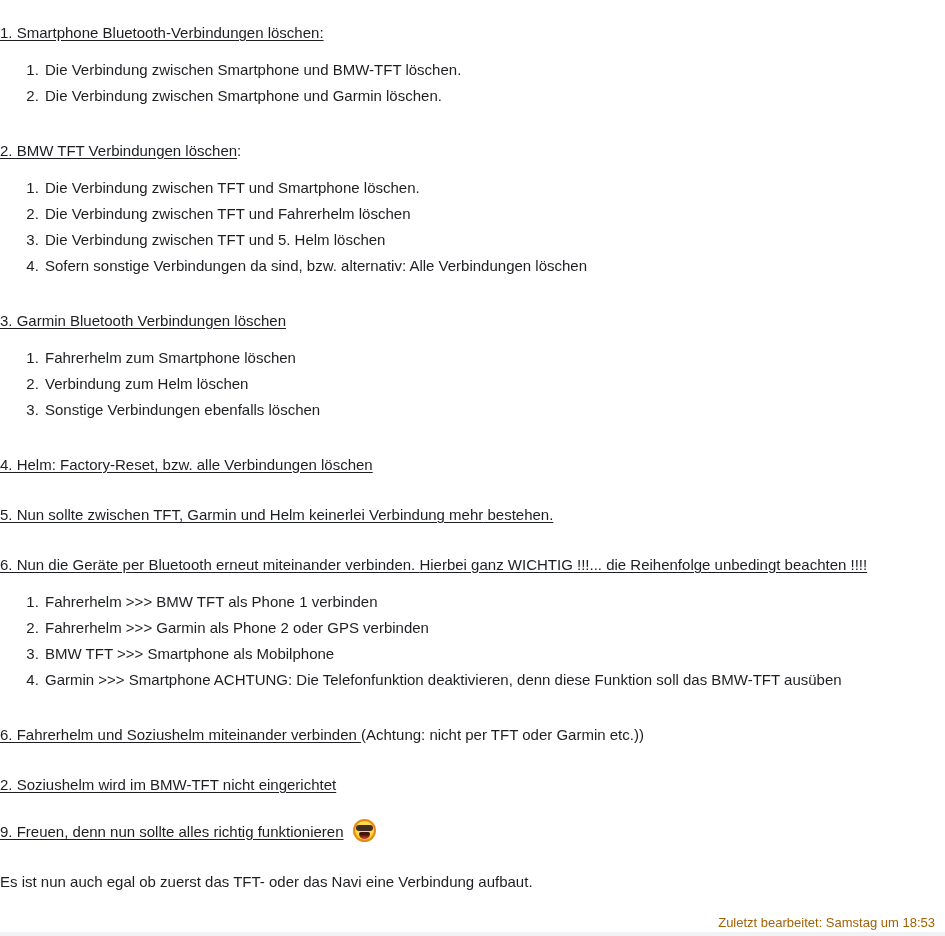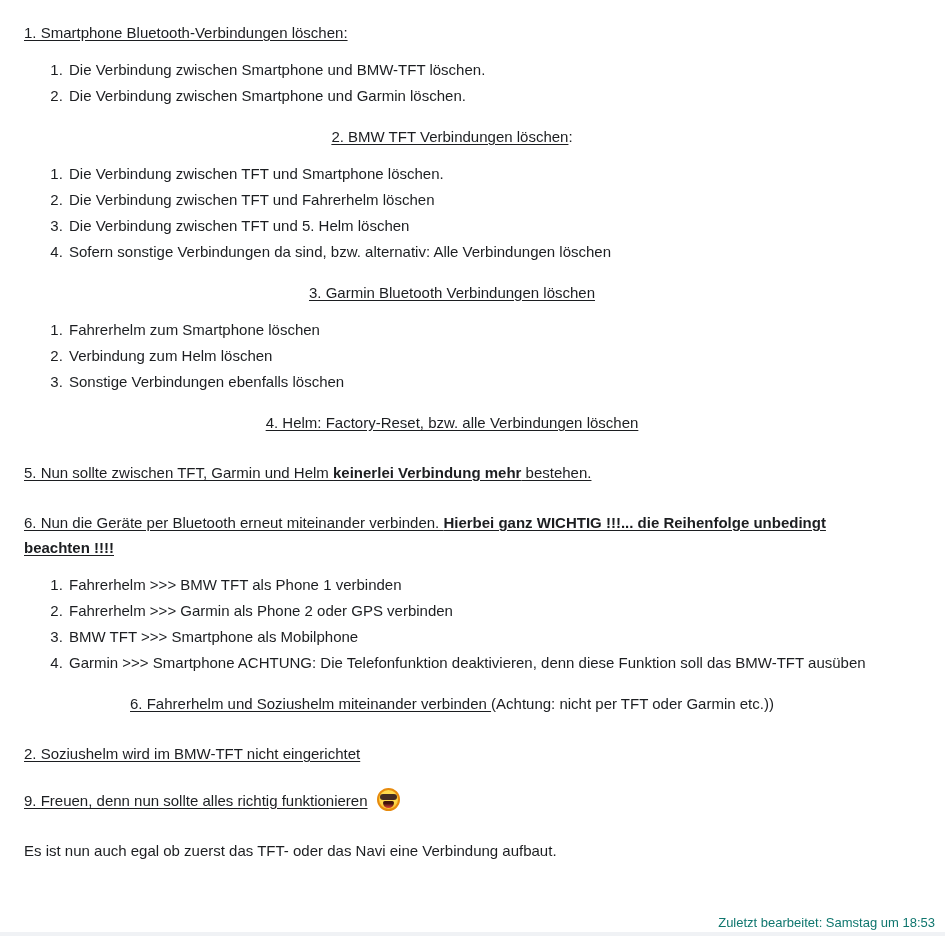--- a/index.html
+++ b/index.html
@@ -7,43 +7,43 @@
   body {
     width: 945px;
     height: 936px;
     background: #ffffff;
     position: relative;
     overflow: hidden;
     font-family: "Liberation Sans", "DejaVu Sans", sans-serif;
     color: #1c1e21;
   }
   .doc {
-    padding: 20px 65px 0 24px;
+    padding: 20px 65px 0 0;
   }
   .para {
     margin: 25px 0 0;
     font-size: 15px;
     line-height: 25px;
     white-space: normal;
   }
   .doc > :first-child { margin-top: 0; }
   ol.list {
     margin: 12px 0 0;
     padding-left: 43px;
     font-size: 15px;
   }
-  ol.list + .para { margin-top: 15px; text-align: center; }
+  ol.list + .para { margin-top: 29px; }
   ol.list li {
     line-height: 26px;
     padding-left: 2px;
   }
   [data-name="section-4-heading"] { margin-top: 40px; }
   [data-name="section-9-heading"] { margin-top: 22px; }
   .run-u { text-decoration: underline; text-underline-offset: 2px; }
-  .run-b { font-weight: 700; }
+  .run-b { font-weight: 400; }
 
   
   .emoji {
     display: inline-block;
     width: 23px; height: 23px;
     border-radius: 50%;
     background: radial-gradient(circle at 50% 35%, #ffd94d 55%, #f7b215 100%);
     border: 2px solid #e78b0e;
     position: relative;
     vertical-align: -5px;
@@ -68,21 +68,21 @@
 
   .meta-row {
     position: absolute;
     left: 0; right: 10px;
     top: 913px;
     text-align: right;
   }
   .meta-text {
     font-size: 13px;
     line-height: 16px;
-    color: #0f766e;
+    color: #a16207;
   }
   .bottom-strip {
     position: absolute;
     left: 0; right: 0; bottom: 0;
     height: 4px;
     background: #f0f2f5;
   }
 </style>
 </head>
 <body>

